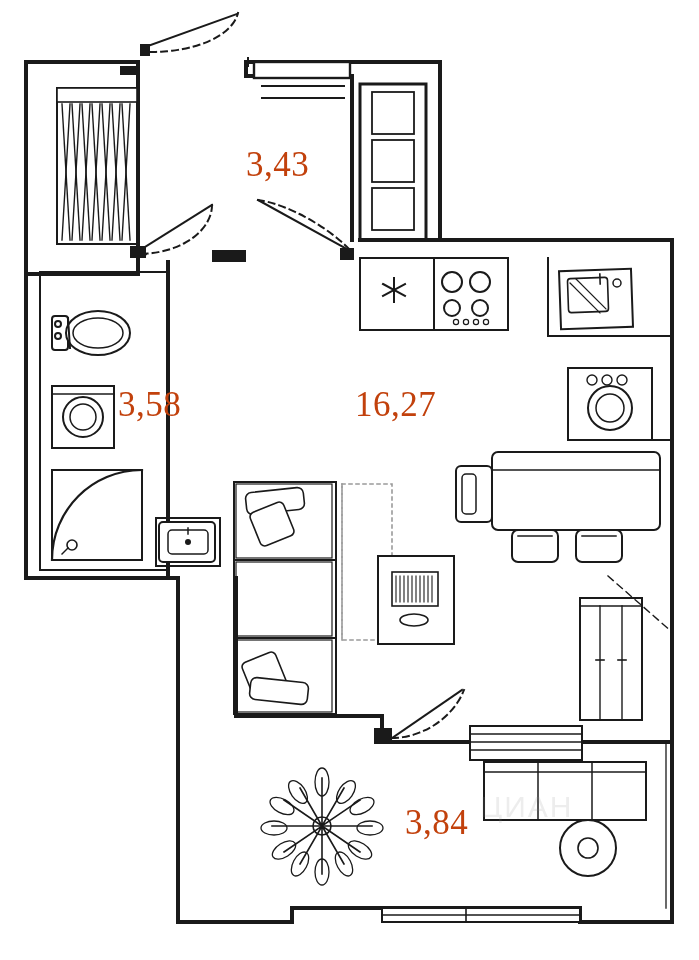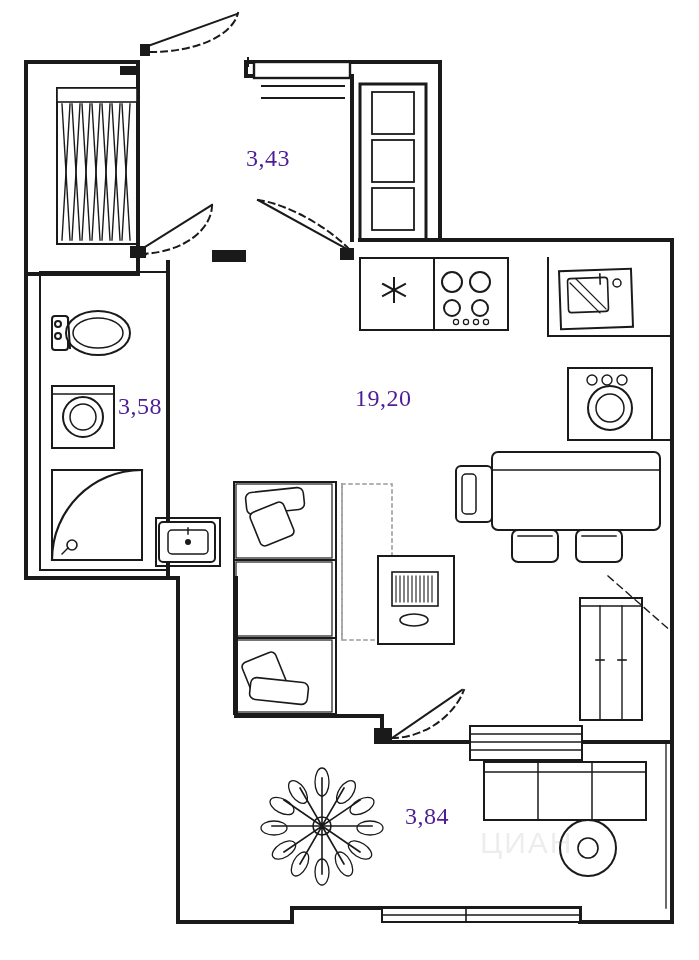--- a/index.html
+++ b/index.html
@@ -18,35 +18,34 @@
     overflow: hidden;
   }
   #plan-svg {
     position: absolute;
     left: 0;
     top: 0;
   }
   .area-label {
     position: absolute;
     font-family: "Liberation Serif", serif;
-    font-size: 24px;
-    color: #4c1d95;
+    font-size: 35px;
+    color: #c2410c;
     letter-spacing: 0.5px;
     white-space: nowrap;
     user-select: none;
   }
   .watermark {
     position: absolute;
     font-family: "Liberation Sans", sans-serif;
     font-size: 30px;
     color: rgba(140,140,140,0.16);
     letter-spacing: 2px;
     white-space: nowrap;
     user-select: none;
-    margin-top: 36px;
   }
 </style>
 </head>
 <body>
 
 <div id="plan-root">
 
   <svg id="plan-svg" width="699" height="960" viewBox="0 0 699 960" xmlns="http://www.w3.org/2000/svg">
 
     <g fill="none" stroke="#1a1a1a" stroke-width="2.2" stroke-linecap="square" stroke-linejoin="miter">
@@ -335,21 +334,21 @@
 
       <g stroke-width="2">
         <path d="M666 742 L666 908" stroke-width="1.3"></path>
       </g>
 
     </g>
   </svg>
 
   <div class="area-label" style="left:246px; top:145px;">3,43</div>
 
-  <div class="area-label" style="left:118px; top:393px;">3,58</div>
-
-  <div class="area-label" style="left:355px; top:385px;">19,20</div>
+  <div class="area-label" style="left:118px; top:385px;">3,58</div>
+
+  <div class="area-label" style="left:355px; top:385px;">16,27</div>
 
   <div class="area-label" style="left:405px; top:803px;font-family:Liberation Serif, serif;">3,84</div>
 
   <div class="watermark" style="left:480px; top:790px;">ЦИАН</div>
 
 </div>
 
 </body></html>

